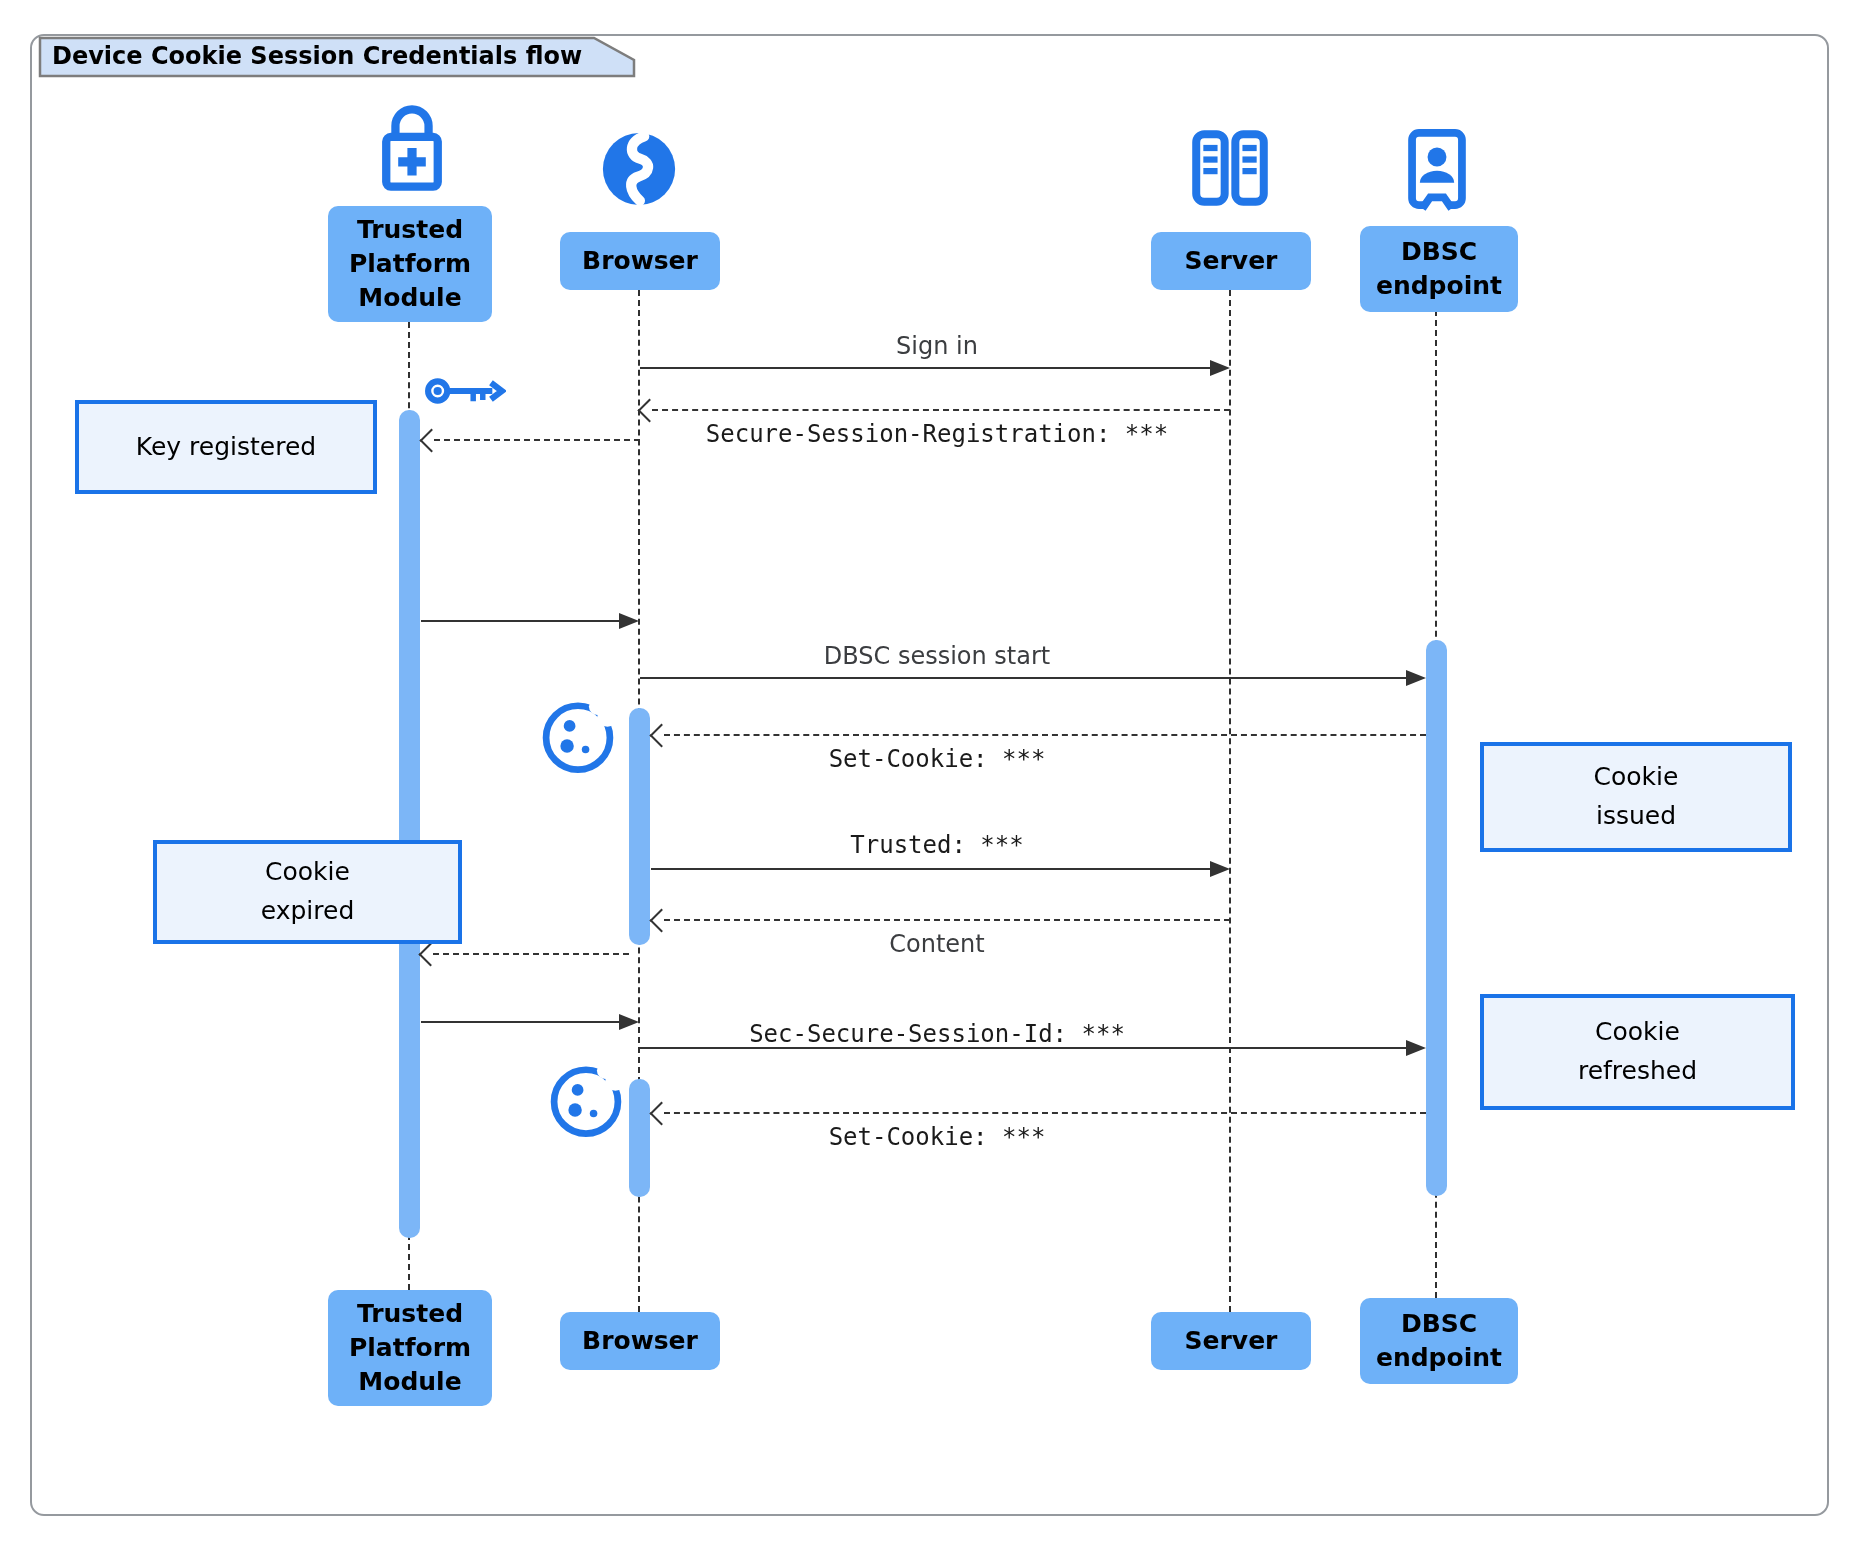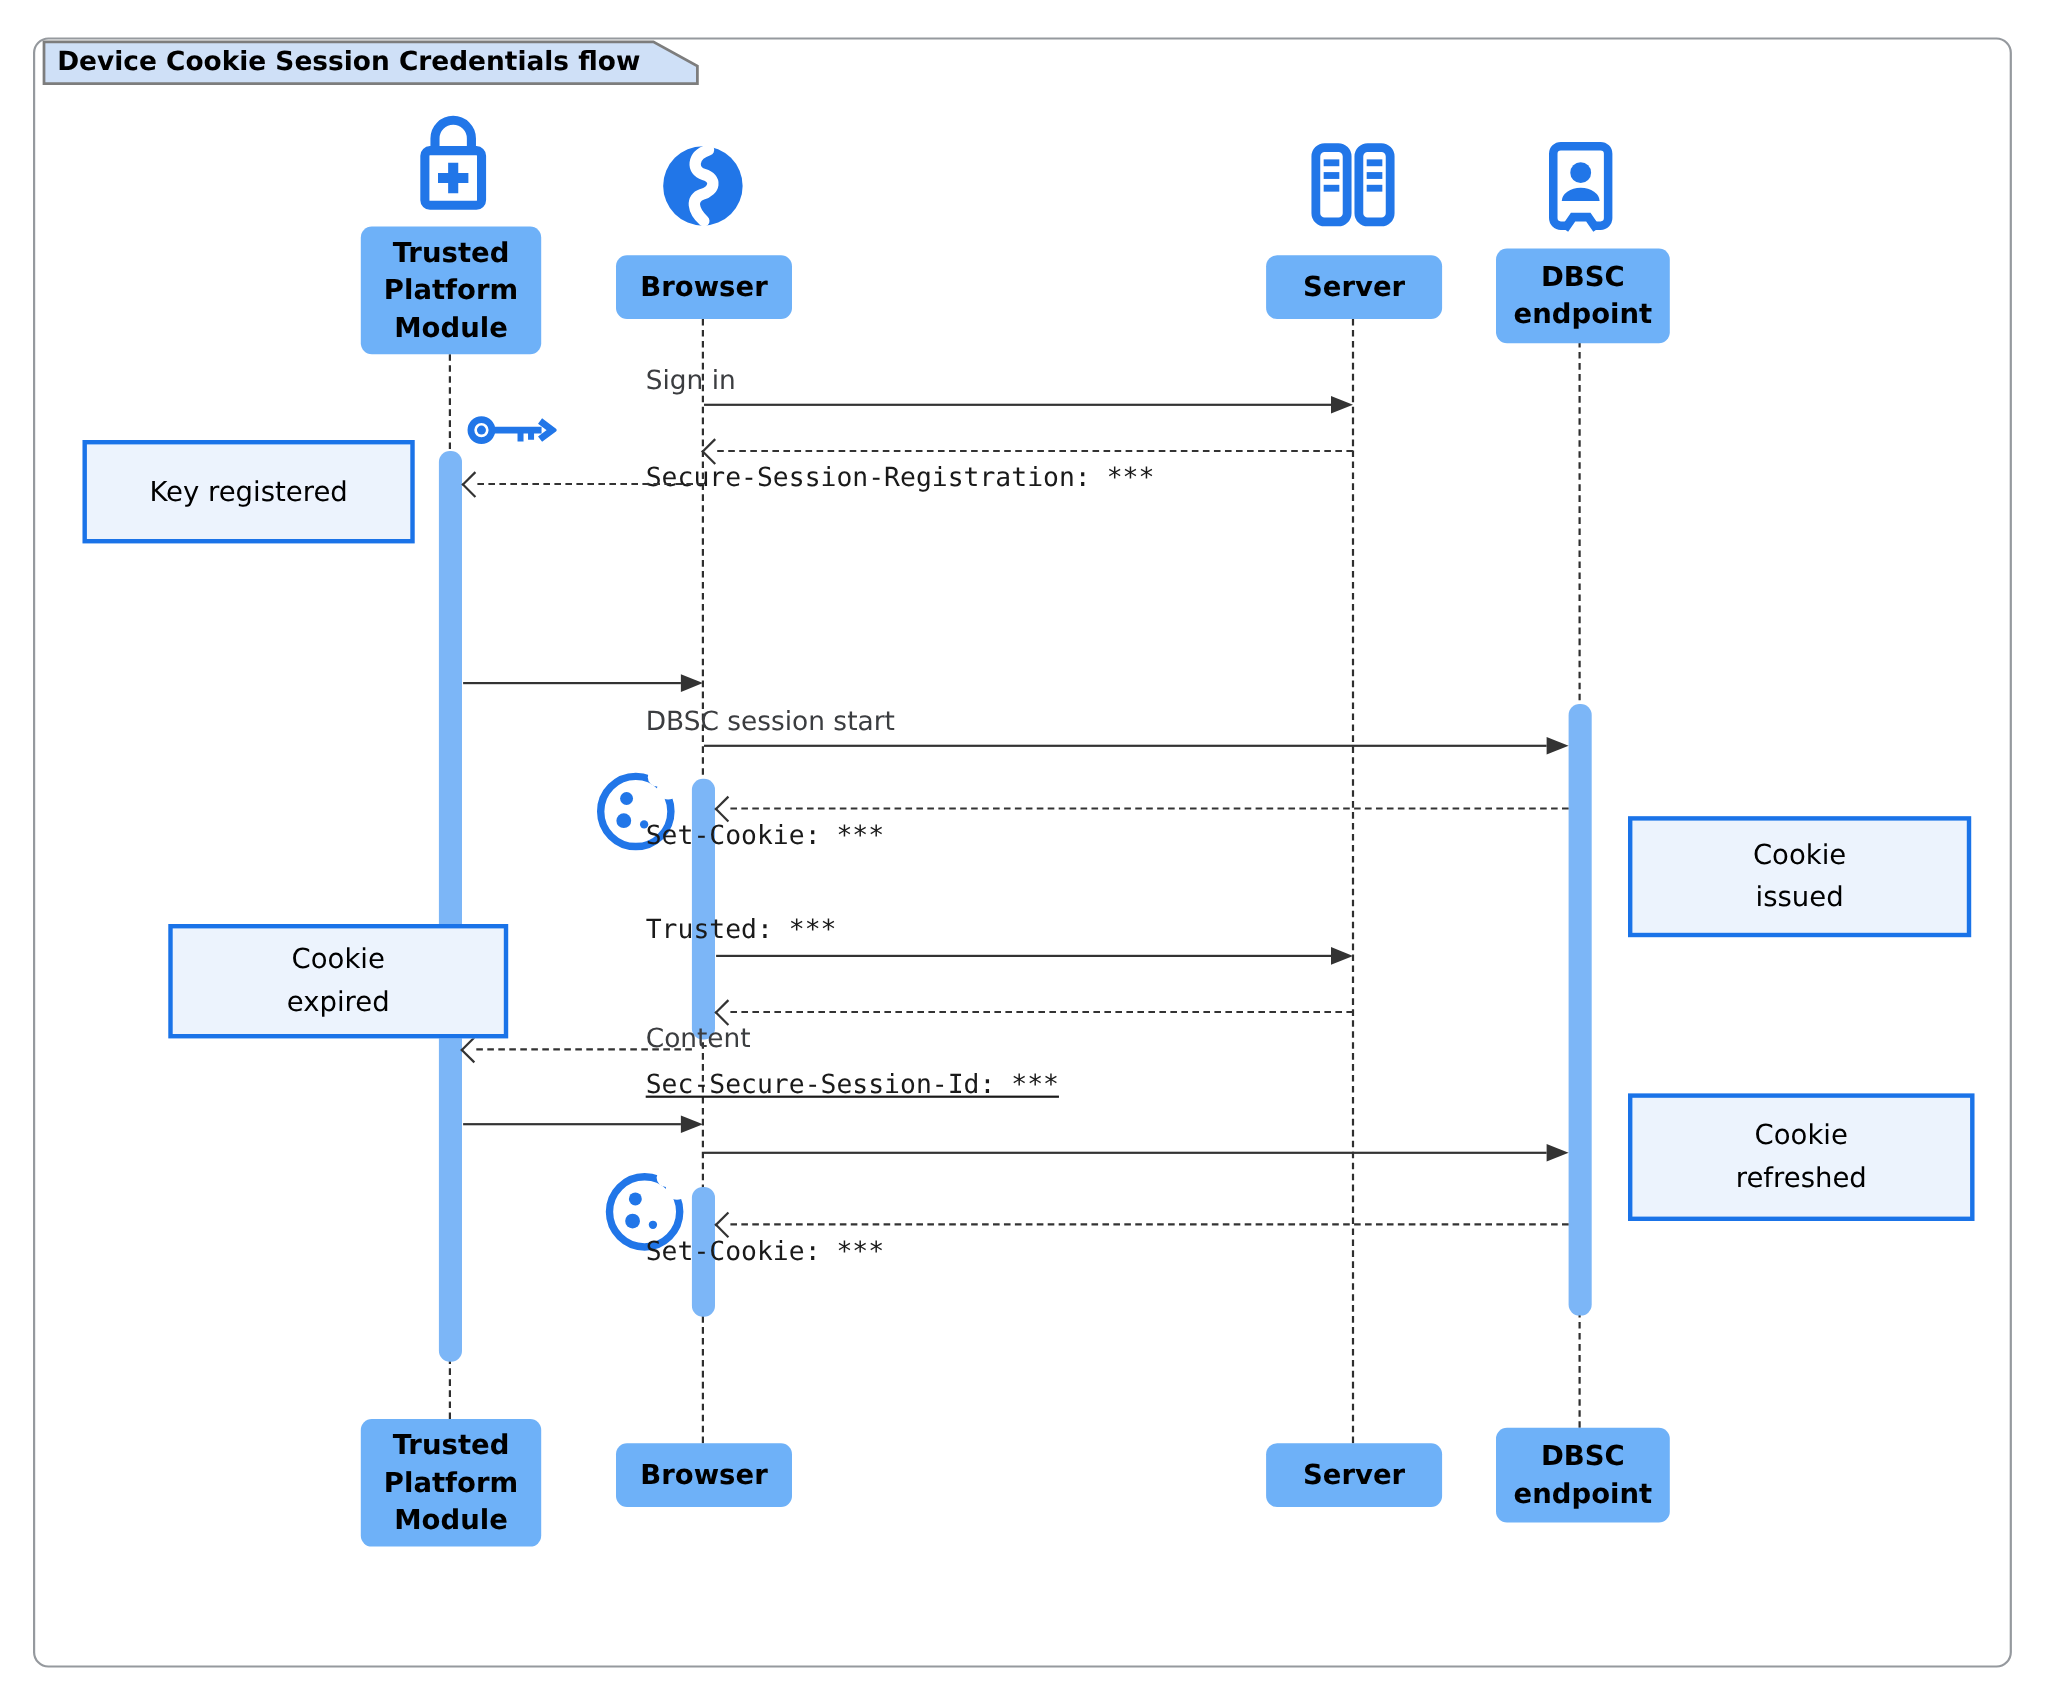--- a/index.html
+++ b/index.html
@@ -18,21 +18,21 @@
   .actor { background:var(--actor_fill); border-radius:10px; display:flex; align-items:center; justify-content:center;
            text-align:center; font-weight:bold; font-size:25px; color:#000; white-space:pre-line; line-height:1.35; }
   .note  { background:var(--note_fill); border:4px solid var(--note_border); box-sizing:border-box; display:flex; align-items:center;
            justify-content:center; text-align:center; font-weight:normal; font-size:25px; color:#000; white-space:pre-line; line-height:1.55; }
 
   .line { height:0; border-top:2.4px solid var(--arrow); }
   .line.dashed { border-top-style:dashed; }
   .head { width:0; height:0; border-top:8px solid transparent; border-bottom:8px solid transparent; border-left:20px solid var(--arrow); }
   .chev { width:15px; height:15px; border-left:2.4px solid var(--arrow); border-bottom:2.4px solid var(--arrow); transform:rotate(45deg); }
 
-  .mlabel { width:700px; left:587px; font-size:24px; color:var(--label_text); }
+  .mlabel { width:700px; left:587px; text-align:center; font-size:24px; color:var(--label_text); }
   .mono { font-family:"DejaVu Sans Mono","Liberation Mono",monospace; color:var(--mono_text); }
 
   .icon svg { display:block; }
   .s  { fill:none; stroke:var(--icon_blue); }
   .f  { fill:var(--icon_blue); stroke:none; }
   .w  { fill:#ffffff; stroke:none; }
   .ws { stroke:#ffffff; fill:none; }
 </style>
 </head>
 <body>
@@ -173,21 +173,21 @@
   <div class="abs chev" style="left:653px; top:912px;"></div>
   <div class="abs line dashed" style="left:664px; top:919px; width:566px;"></div>
   <div class="abs mlabel" style="top:930px;">Content</div>
 
   <div class="abs chev" style="left:422px; top:946px;"></div>
   <div class="abs line dashed" style="left:433px; top:953px; width:196px;"></div>
 
   <div class="abs line" style="left:421px; top:1021px; width:198px;"></div>
   <div class="abs head" style="left:619px; top:1014px;"></div>
 
-  <div class="abs mlabel mono" style="top:972px;text-decoration:underline;">Sec-Secure-Session-Id: ***</div>
+  <div class="abs mlabel mono" style="top:1020px;">Sec-Secure-Session-Id: ***</div>
   <div class="abs line" style="left:640px; top:1047px; width:766px;"></div>
   <div class="abs head" style="left:1406px; top:1040px;"></div>
 
   <div class="abs chev" style="left:653px; top:1105px;"></div>
   <div class="abs line dashed" style="left:664px; top:1112px; width:762px;"></div>
   <div class="abs mlabel mono" style="top:1123px;">Set-Cookie: ***</div>
 
   <div class="abs note" style="left:75px;   top:400px; width:302px; height:94px;">Key registered</div>
   <div class="abs note" style="left:153px;  top:840px; width:309px; height:104px;">Cookie
 expired</div>

